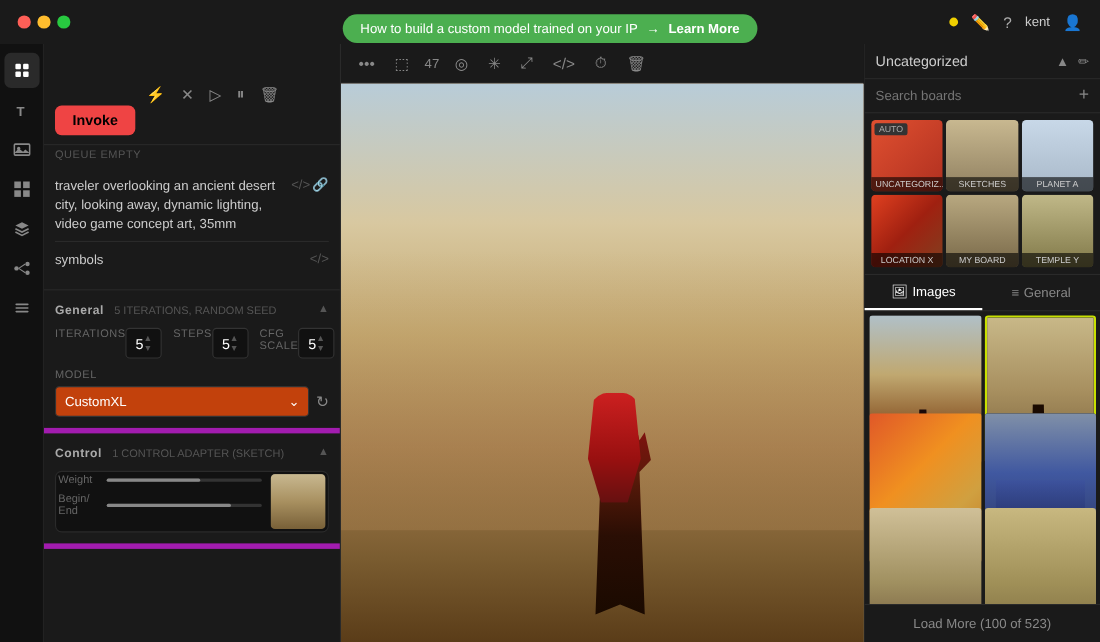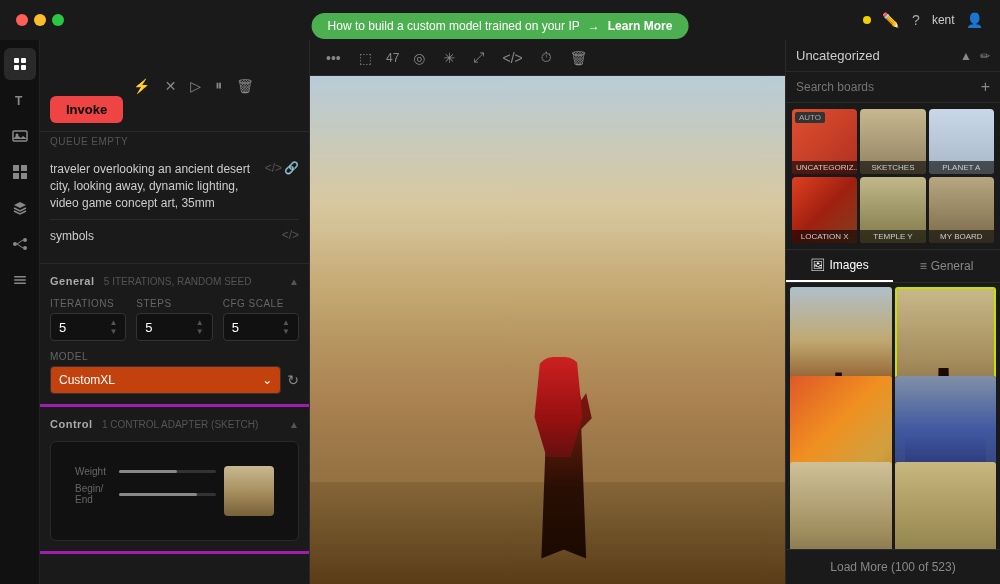--- a/index.html
+++ b/index.html
@@ -192,21 +192,21 @@
       cursor: pointer;
     }
     .divider-line {
       border: none;
       border-bottom: 1px solid #2a2a2a;
       margin: 8px 0;
     }
 
     
     .collapsible-section {
-      border-bottom: 3px solid #a21caf;
+      border-bottom: 5px solid #a21caf;
       padding: 10px;
     }
     .section-header {
       display: flex;
       align-items: center;
       justify-content: space-between;
       cursor: pointer;
       margin-bottom: 10px;
     }
     .section-title {
@@ -225,21 +225,21 @@
       font-size: 10px;
     }
 
     .field-row {
       display: flex;
       gap: 10px;
       margin-bottom: 10px;
     }
     .field-group {
       display: flex;
-      flex-direction: column;
+      flex-direction: row;
       flex: 1;
     }
     .field-label {
       font-size: 10px;
       color: #666;
       margin-bottom: 4px;
       letter-spacing: 0.5px;
       text-transform: uppercase;
     }
     .number-input {
@@ -285,21 +285,21 @@
       color: #888;
       cursor: pointer;
       font-size: 14px;
     }
 
     
     .control-box {
       background: #111;
       border: 1px solid #2a2a2a;
       border-radius: 6px;
-      padding: 24px;
+      padding: 2px;
       margin-top: 4px;
     }
     .control-row {
       display: flex;
       align-items: center;
       gap: 8px;
       margin-bottom: 6px;
     }
     .control-label {
       font-size: 10px;
@@ -772,26 +772,26 @@
       </div>
       <div class="board-thumb">
         <div class="board-planet" style="width:100%;height:100%;"></div>
         <div class="board-label">PLANET A</div>
       </div>
       <div class="board-thumb">
         <div class="board-location" style="width:100%;height:100%;"></div>
         <div class="board-label">LOCATION X</div>
       </div>
       <div class="board-thumb">
+        <div class="board-my" style="width:100%;height:100%;"></div>
+        <div class="board-label">MY BOARD</div>
+      </div>
+      <div class="board-thumb">
         <div class="board-temple" style="width:100%;height:100%;"></div>
         <div class="board-label">TEMPLE Y</div>
-      </div>
-      <div class="board-thumb">
-        <div class="board-my" style="width:100%;height:100%;"></div>
-        <div class="board-label">MY BOARD</div>
       </div>
     </div>
 
     <div class="image-tabs">
       <button class="tab-btn active">
         <span>🖼</span>
         <span>Images</span>
       </button>
       <button class="tab-btn">
         <span>≡</span>

